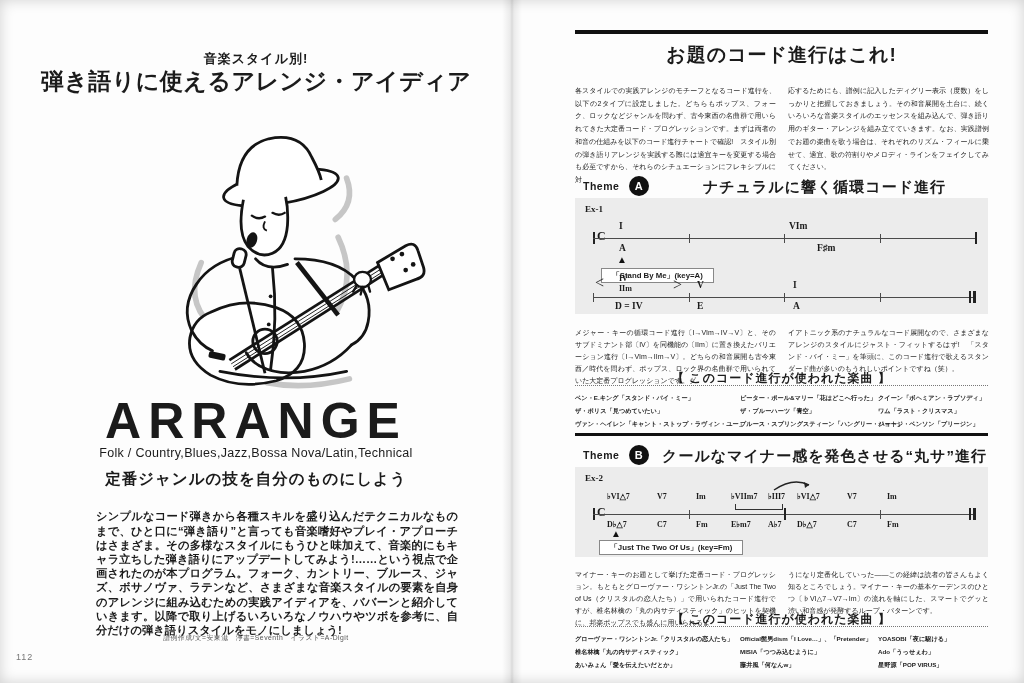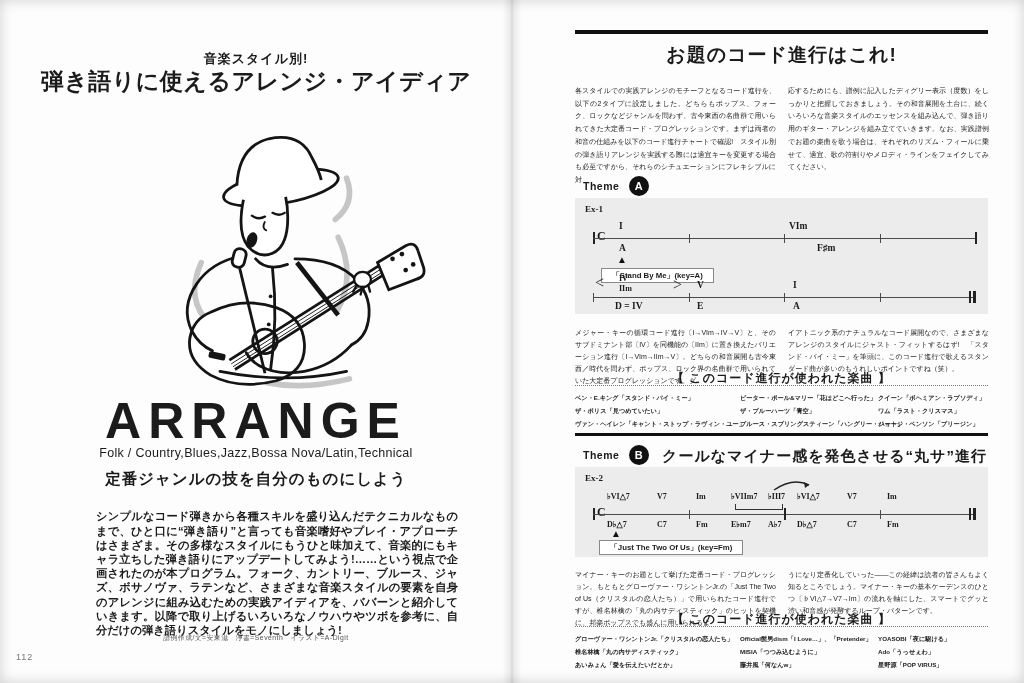--- a/index.html
+++ b/index.html
@@ -135,20 +135,21 @@
   <div>
     <div class="abs topbar"></div>
     <div class="abs ctr r-head">お題のコード進行はこれ!</div>
 
     <p class="abs col icol1">各スタイルでの実践アレンジのモチーフとなるコード進行を、以下の2タイプに設定しました。どちらもポップス、フォーク、ロックなどジャンルを問わず、古今東西の名曲群で用いられてきた大定番コード・プログレッションです。まずは両者の和音の仕組みを以下のコード進行チャートで確認!　スタイル別の弾き語りアレンジを実践する際には適宜キーを変更する場合も必至ですから、それらのシチュエーションにフレキシブルに対</p>
     <p class="abs col icol2">応するためにも、譜例に記入したディグリー表示（度数）をしっかりと把握しておきましょう。その和音展開を土台に、続くいろいろな音楽スタイルのエッセンスを組み込んで、弾き語り用のギター・アレンジを組み立てていきます。なお、実践譜例でお題の楽曲を歌う場合は、それぞれのリズム・フィールに乗せて、適宜、歌の符割りやメロディ・ラインをフェイクしてみてください。</p>
 
     <div class="abs" style="left:583px;top:176px;width:405px;height:22px;">
       <span class="theme-word">Theme</span>
       <span class="badge" style="margin-left:5px;">A</span>
+      <span class="theme-title" style="position:absolute;left:78px;top:2px;width:327px;text-align:center;">ナチュラルに響く循環コード進行</span>
     </div>
 
     <div class="abs exbox" style="top:198px;height:116px;text-align:center;">
       <span class="exlabel">Ex-1</span>
 
       <span class="timesig" style="left:22px;top:31px;">C</span>
       <div class="vbar" style="left:18px;top:34px;height:12px;"></div>
       <div class="hline" style="left:18px;top:40px;width:383px;"></div>
       <div class="tick" style="left:114px;top:36px;"></div>
       <div class="tick" style="left:209px;top:36px;"></div>

